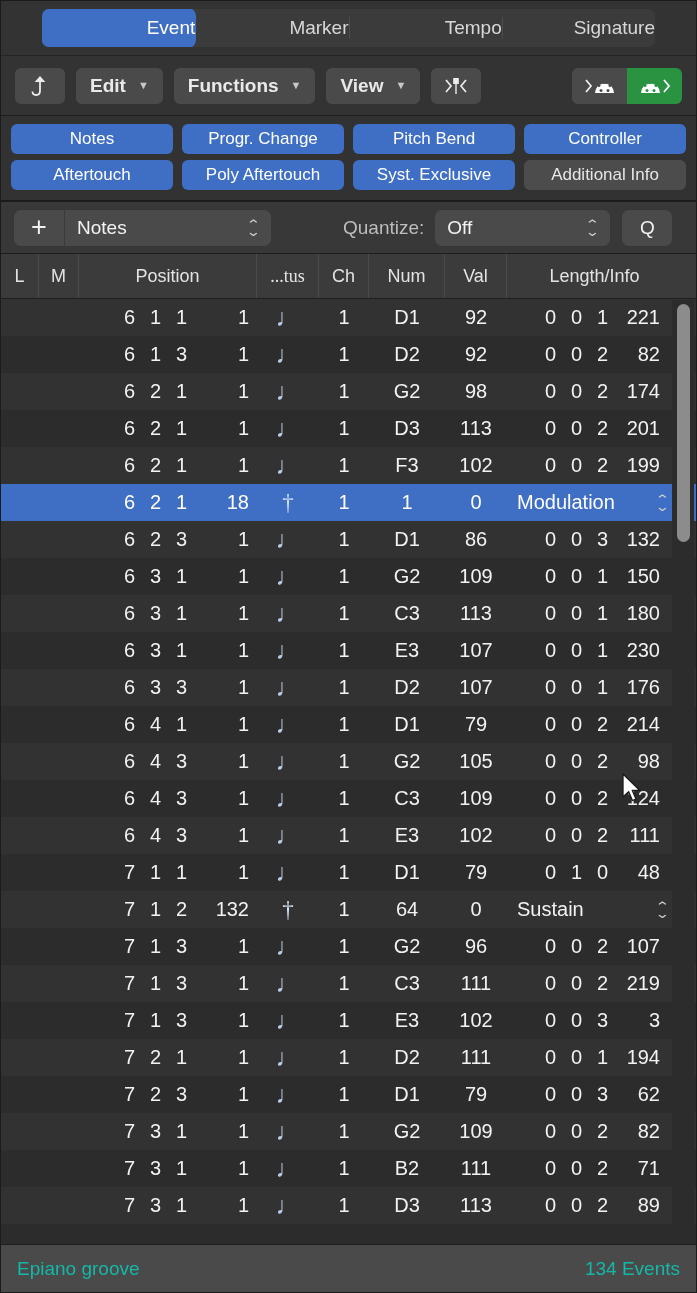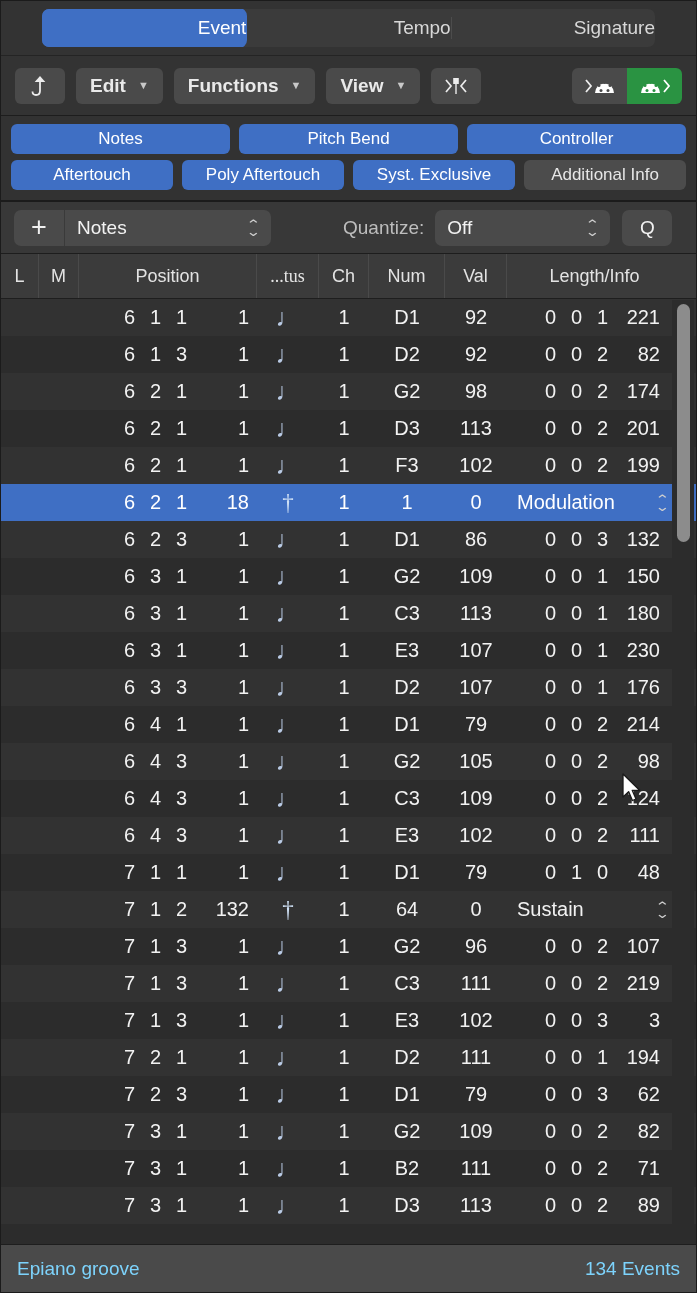--- a/index.html
+++ b/index.html
@@ -150,35 +150,38 @@
   .ctrl-glyph{color:#cfe0f5;font-size:23px;line-height:1;}
 
   
   .vscroll{position:absolute;right:2px;top:46px;bottom:2px;width:22px;background:#2c2c2c;}
   .vthumb{position:absolute;left:5px;width:13px;background:#8c8c8c;border-radius:7px;}
 
   
   .footer{
     flex:0 0 48px;background:#4a4a4a;display:flex;align-items:center;
     justify-content:space-between;padding:0 16px;box-sizing:border-box;
-    font-size:19px;color:#7dd3fc;border-top:1px solid #1e1e1e;
+    font-size:19px;color:#14b8a6;border-top:1px solid #1e1e1e;
   }
 
   
   .cursor{position:absolute;left:621px;top:519px;width:22px;height:32px;pointer-events:none;}
 </style>
 </head>
 <body>
 
 <div class="app">
 
   <div class="tabbar-wrap">
     <div class="segmented">
       <div class="seg active">
           <span>Event</span>
+        </div>
+      <div class="seg">
+          <span>Marker</span>
         </div>
       <div class="seg">
           <span>Tempo</span>
         </div>
       <div class="seg">
           <span>Signature</span>
         </div>
     </div>
   </div>
 
@@ -243,20 +246,23 @@
       </div>
     </div>
   </div>
 
   <div class="filters">
     <div class="frow">
       <div class="fbtn">
           <span>Notes</span>
         </div>
       <div class="fbtn">
+          <span>Progr. Change</span>
+        </div>
+      <div class="fbtn">
           <span>Pitch Bend</span>
         </div>
       <div class="fbtn">
           <span>Controller</span>
         </div>
     </div>
     <div class="frow">
       <div class="fbtn">
           <span>Aftertouch</span>
         </div>

